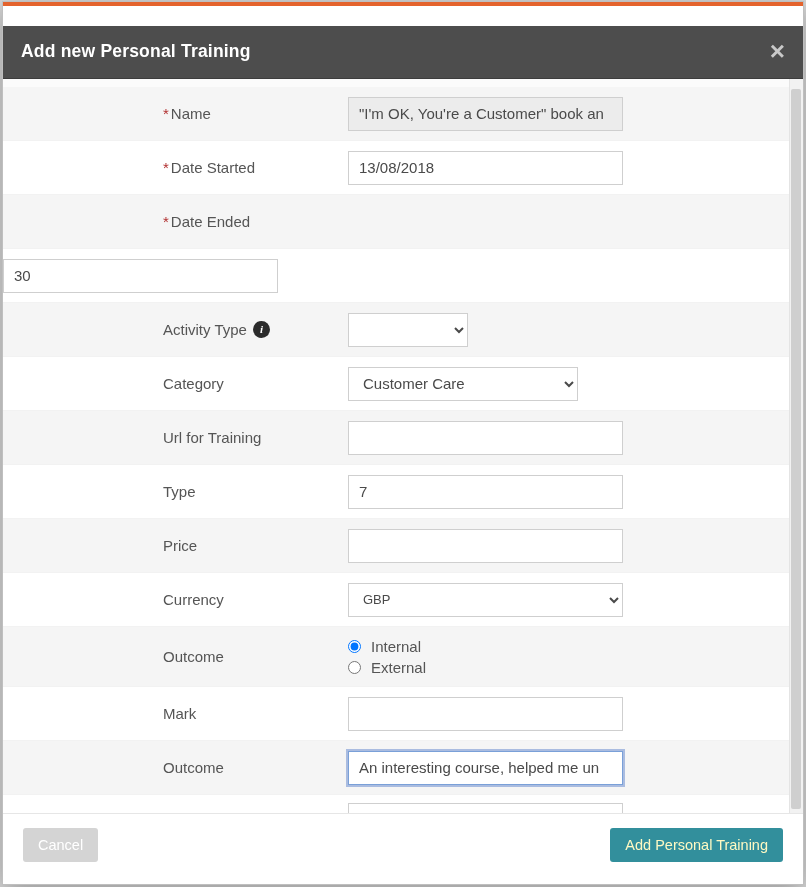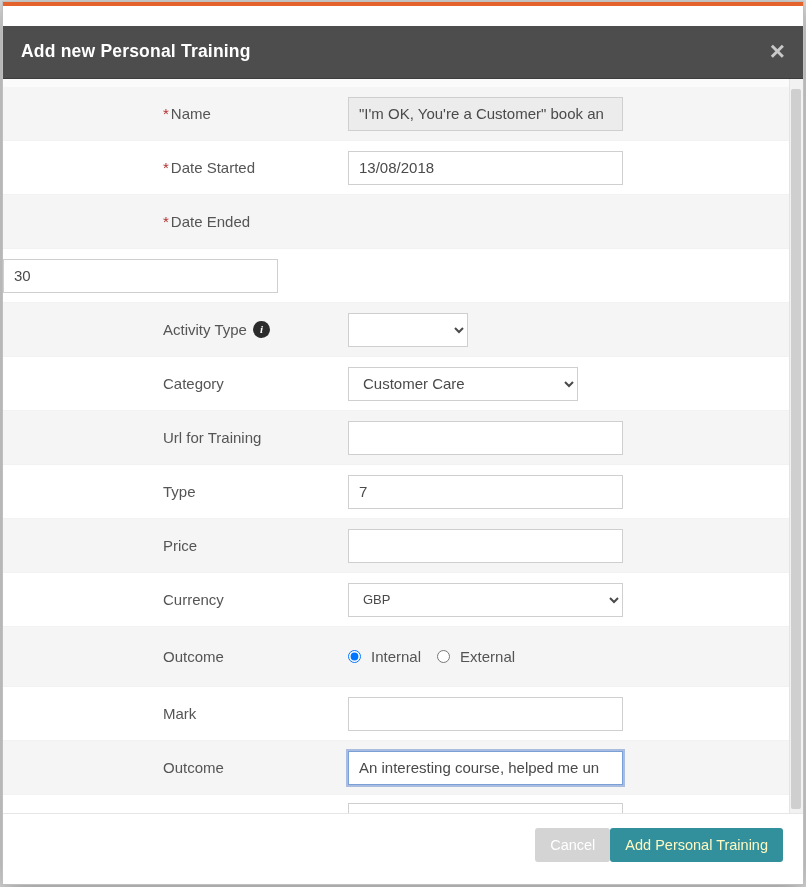--- a/index.html
+++ b/index.html
@@ -49,26 +49,26 @@
   select.tin.wide { width: 230px; }
   .tin.readonly-look { background: #ececec; }
 
   .info-badge {
     display: inline-flex; width: 17px; height: 17px; border-radius: 50%;
     background: #2b2b2b; color: #fff; font-style: italic; font-weight: 700;
     font-family: Georgia, serif; font-size: 11px; align-items: center; justify-content: center;
     line-height: 1;
   }
 
-  .radio-stack { display: flex; flex-direction: row; gap: 16px; padding: 8px 0; }
+  .radio-stack { display: flex; flex-direction: column; gap: 4px; padding: 8px 0; }
   .radio-stack label { display: flex; align-items: center; gap: 10px; font-size: 15px; color: #555; }
 
   .footer {
     border-top: 1px solid #e6e6e6; background: #fff; padding: 14px 20px 22px;
-    display: flex; justify-content: flex-end; 
+    display: flex; justify-content: space-between; 
   }
   .btn {
     border: 1px solid transparent; border-radius: 3px; font-size: 14.5px;
     padding: 8px 14px; cursor: pointer;
   }
   .btn-cancel { background: #d4d4d4; color: #fff; }
   .btn-primary { background: #328f9c; color: #fef9c3; }
 
   textarea.tin { height: 34px; resize: none; padding-top: 6px; }
 </style>

